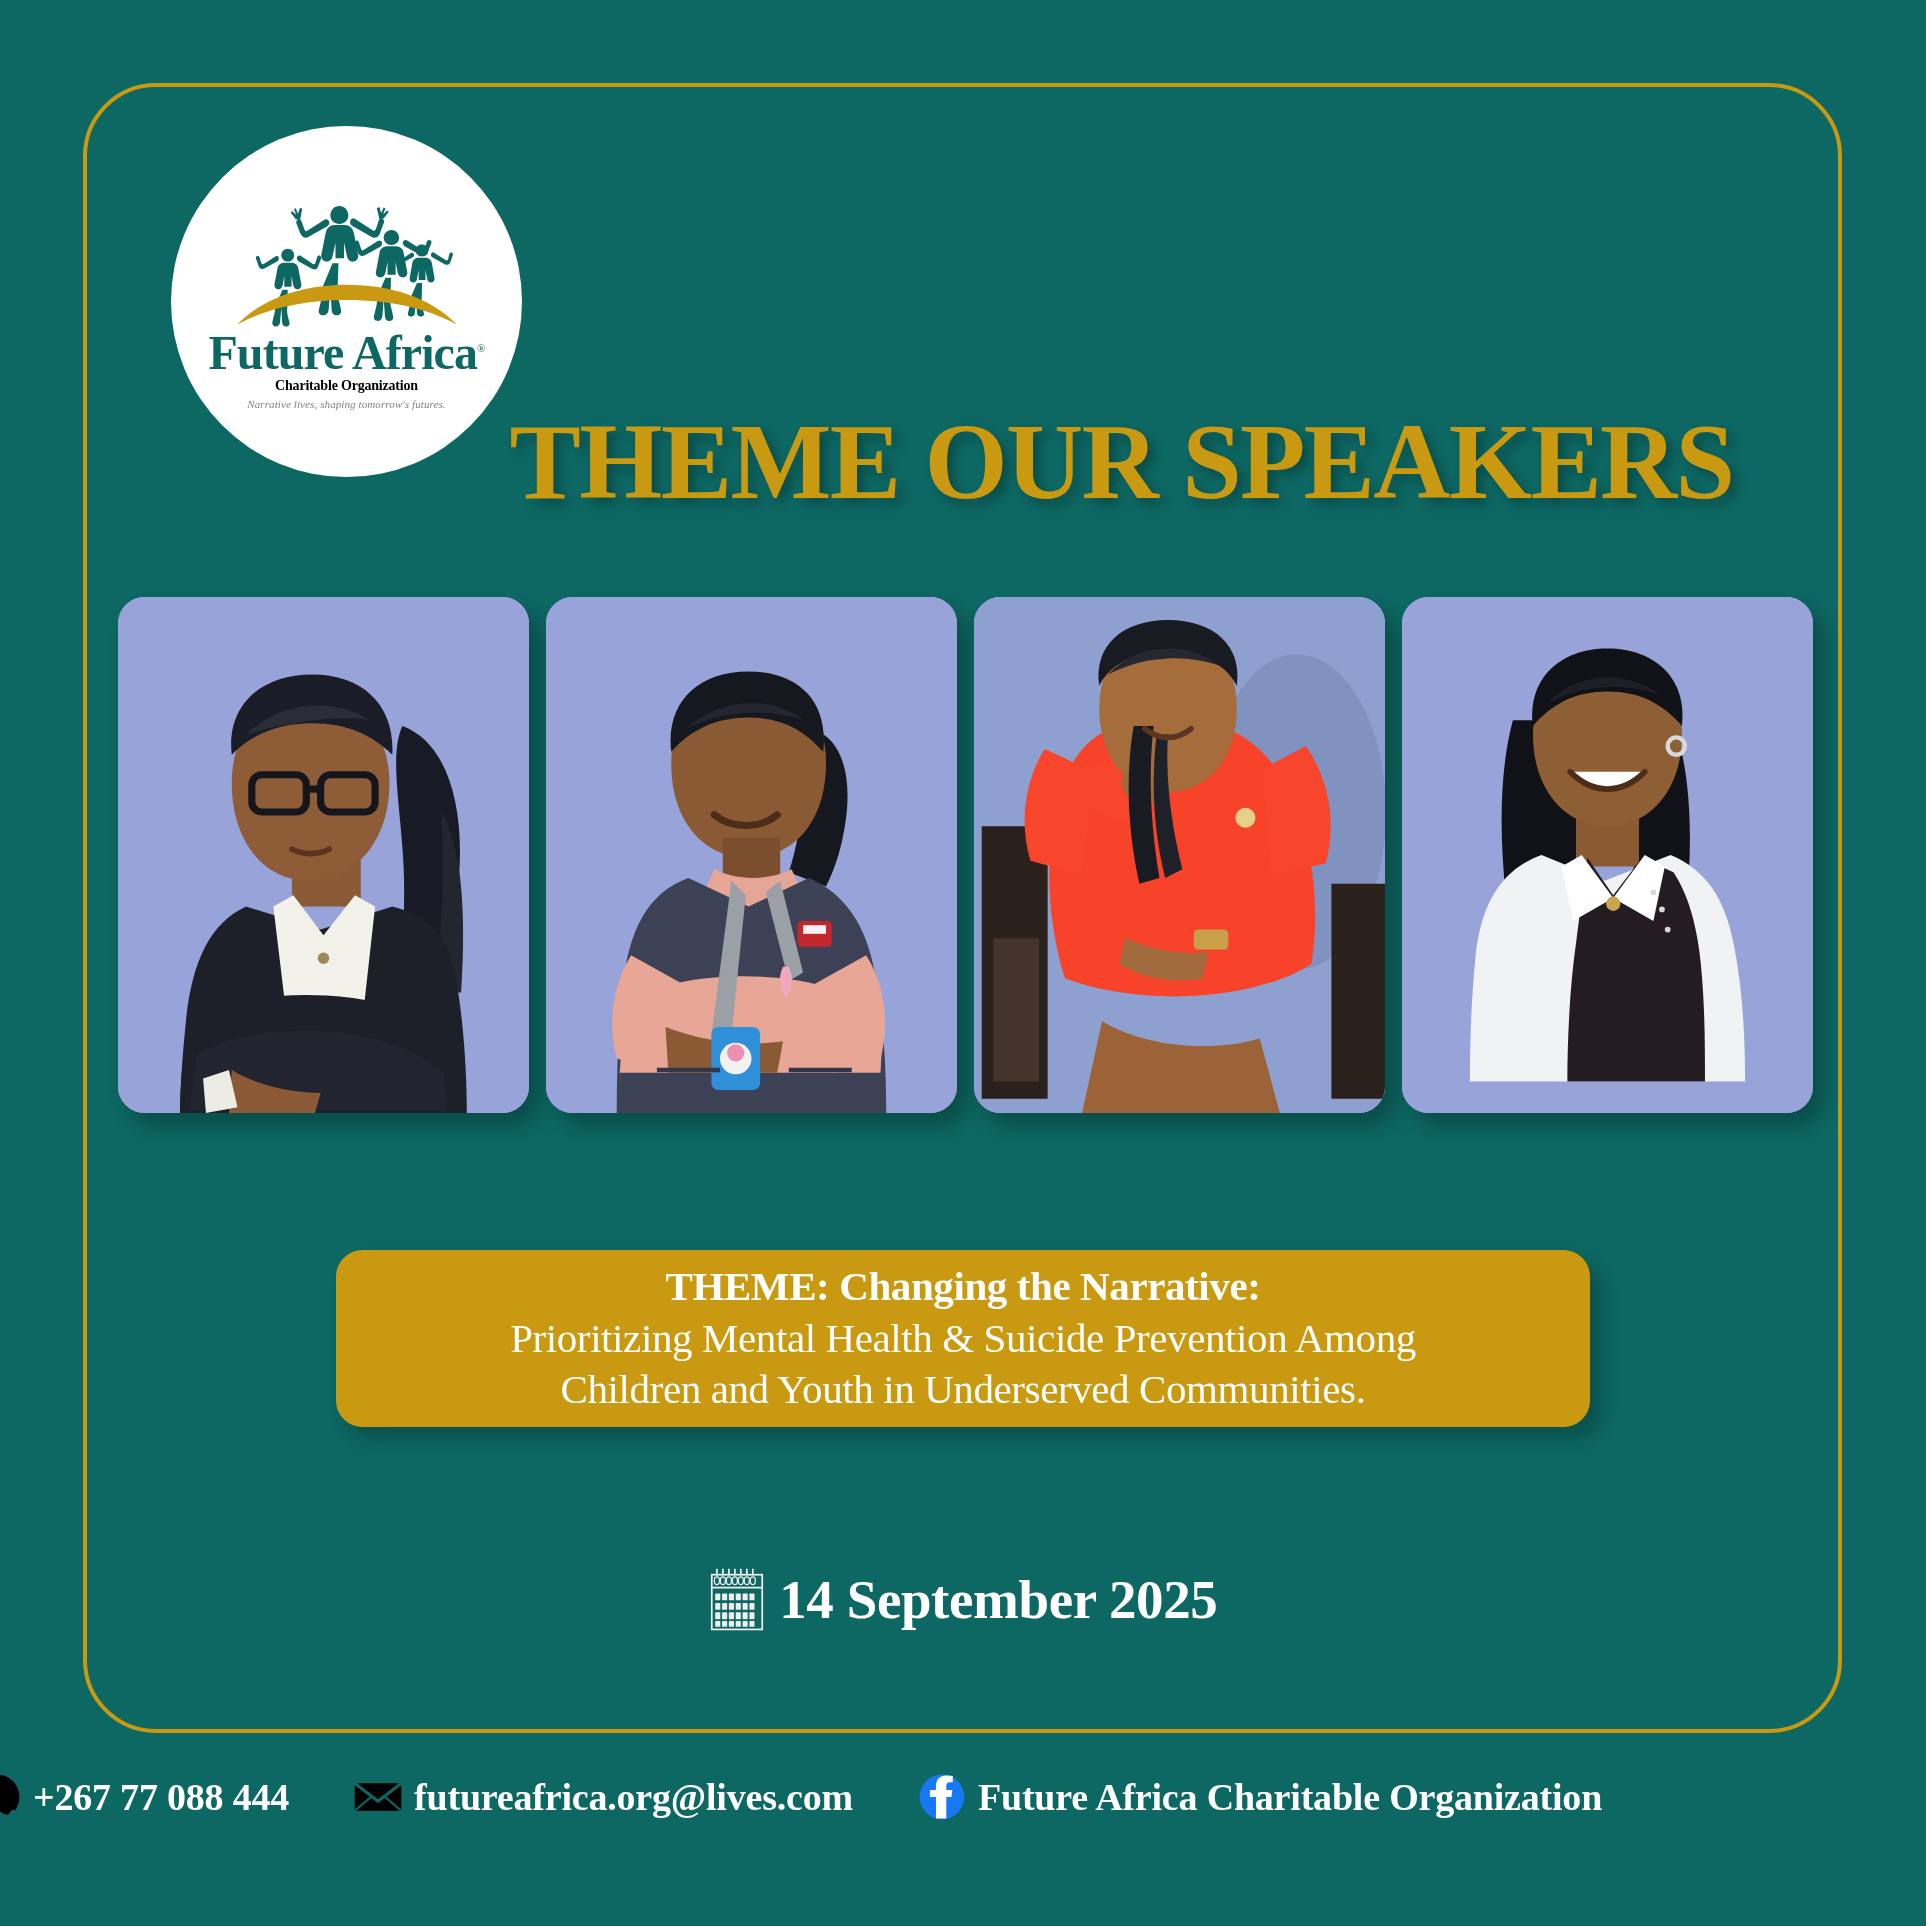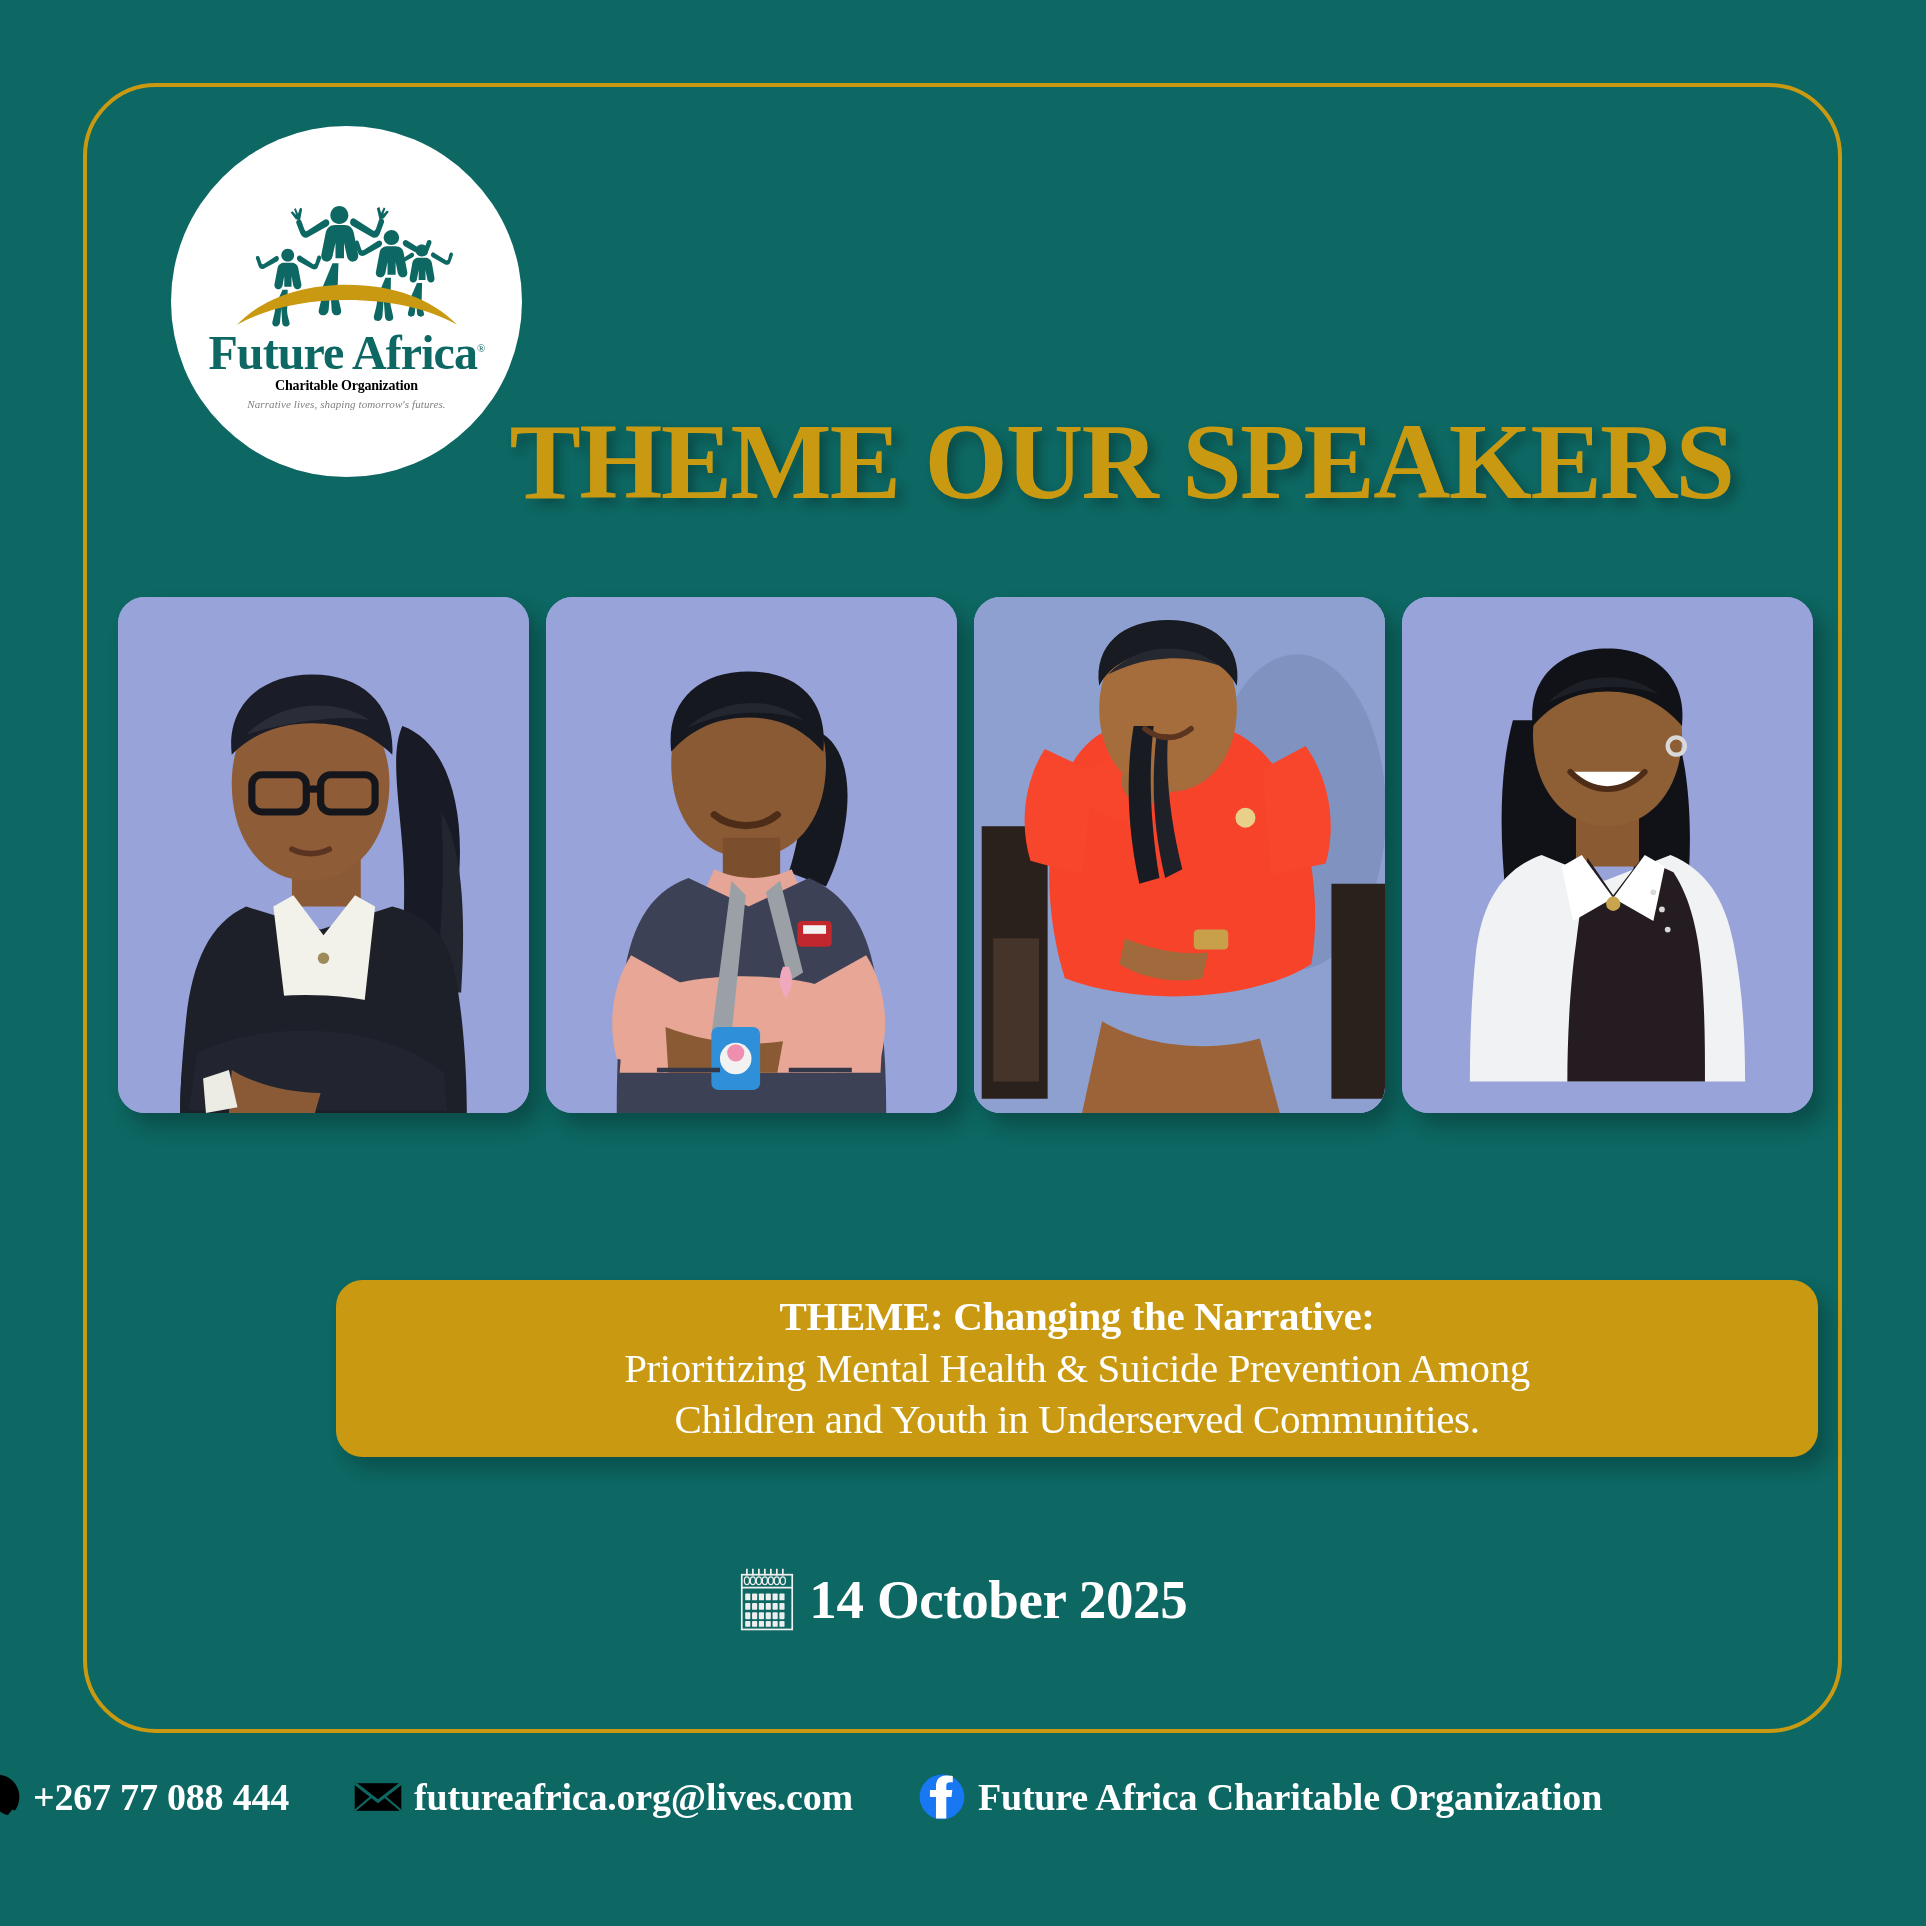--- a/index.html
+++ b/index.html
@@ -116,22 +116,22 @@
     background: #98a3da;
     box-shadow: 11px 13px 19.7px rgba(0,0,0,0.26);
   }
   .card .photo { position: absolute; inset: 0; }
   .card svg { width: 100%; height: 100%; display: block; }
 
   
   .theme-box {
     position: absolute;
     left: 336px;
-    top: 1280px;
-    width: 1482px;
+    top: 1250px;
+    width: 1254px;
     min-height: 167px;
     background: #c99a11;
     border-radius: 26.5px;
     box-shadow: 10.3px 12px 18px rgba(0,0,0,0.22);
     display: flex;
     flex-direction: column;
     align-items: center;
     justify-content: center;
     padding: 11px 26px;
     box-sizing: border-box;
@@ -439,21 +439,21 @@
         <rect x="78" y="106" width="12" height="16" rx="2"></rect>
           <rect x="94" y="106" width="12" height="16" rx="2"></rect>
         <rect x="14" y="126" width="12" height="14" rx="2"></rect>
           <rect x="30" y="126" width="12" height="14" rx="2"></rect>
         <rect x="46" y="126" width="12" height="14" rx="2"></rect>
           <rect x="62" y="126" width="12" height="14" rx="2"></rect>
         <rect x="78" y="126" width="12" height="14" rx="2"></rect>
           <rect x="94" y="126" width="12" height="14" rx="2"></rect>
       </g>
     </svg>
-    <div class="date-text">14 October 2025</div>
+    <div class="date-text">14 September 2025</div>
   </div>
 
   <div class="footer">
 
     <div class="contact">
       <svg class="ic" viewBox="0 0 116 116" xmlns="http://www.w3.org/2000/svg">
         <path d="M58 6C29 6 6 29 6 58c0 10 3 20 8 28L6 112l27-8c8 4 16 6 25 6 29 0 52-23 52-52S87 6 58 6z" fill="#000000"></path>
         <path d="M43 33c-2-4-4-4-6-4h-4c-2 0-5 1-7 4-3 3-9 9-9 21s9 24 10 26c1 2 17 28 43 38 21 8 25 7 30 6 5-1 15-6 17-12 2-6 2-12 1-13-1-1-2-2-5-3l-16-8c-2-1-4-1-5 1l-7 9c-1 2-3 2-5 1-3-1-12-4-23-14-8-8-14-17-16-20s0-5 1-6l4-4c1-2 2-3 2-5 1-1 0-3 0-4z" fill="#0d6762"></path>
       </svg>
       <div class="txt">+267 77 088 444</div>

